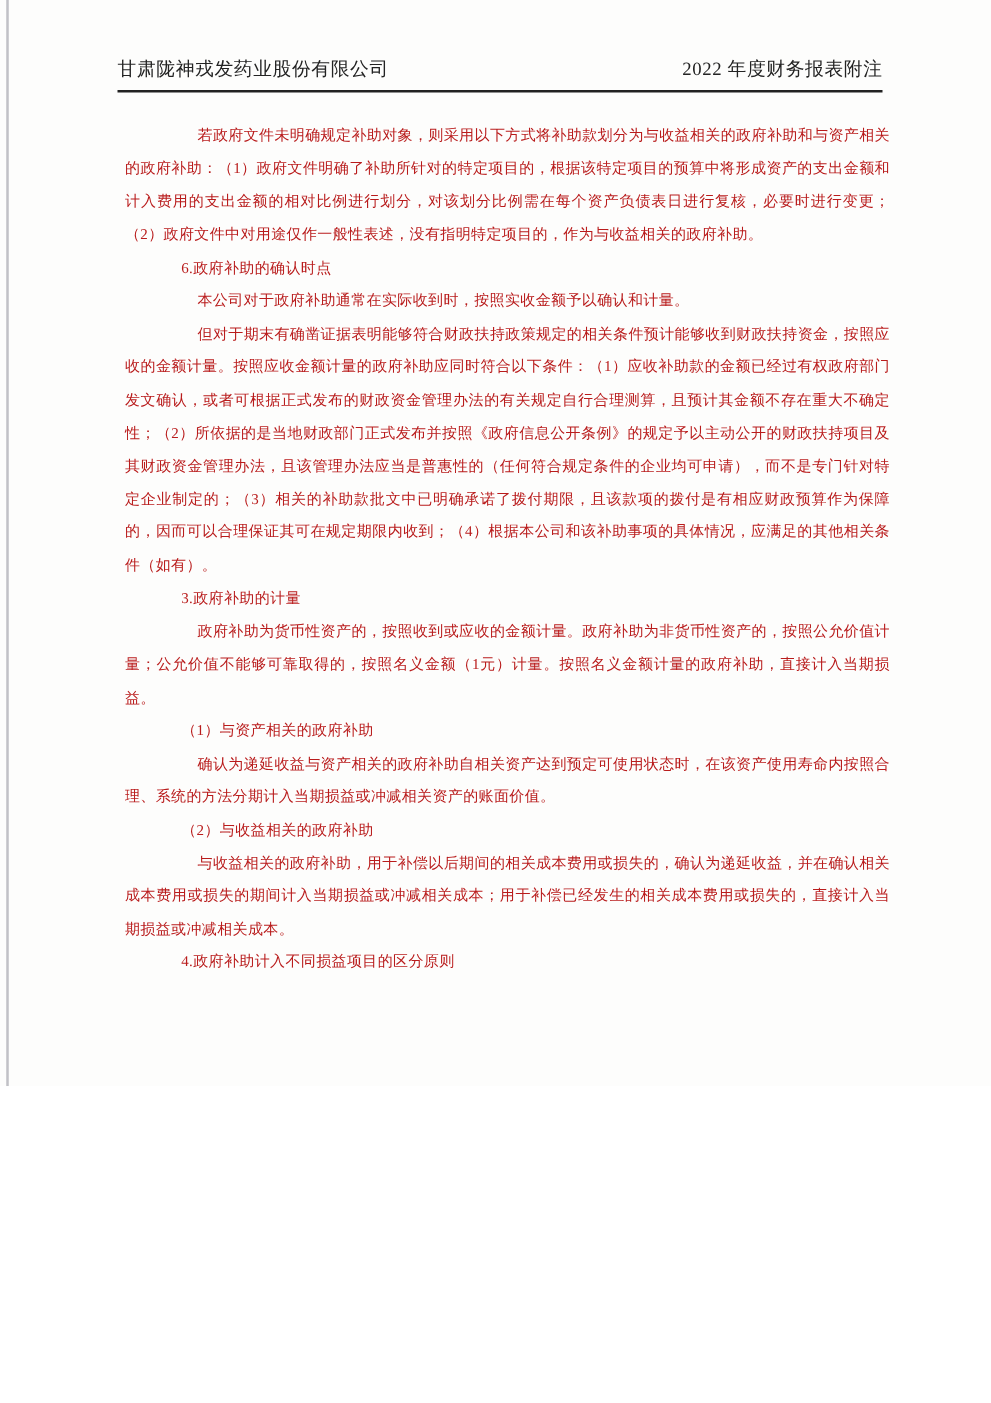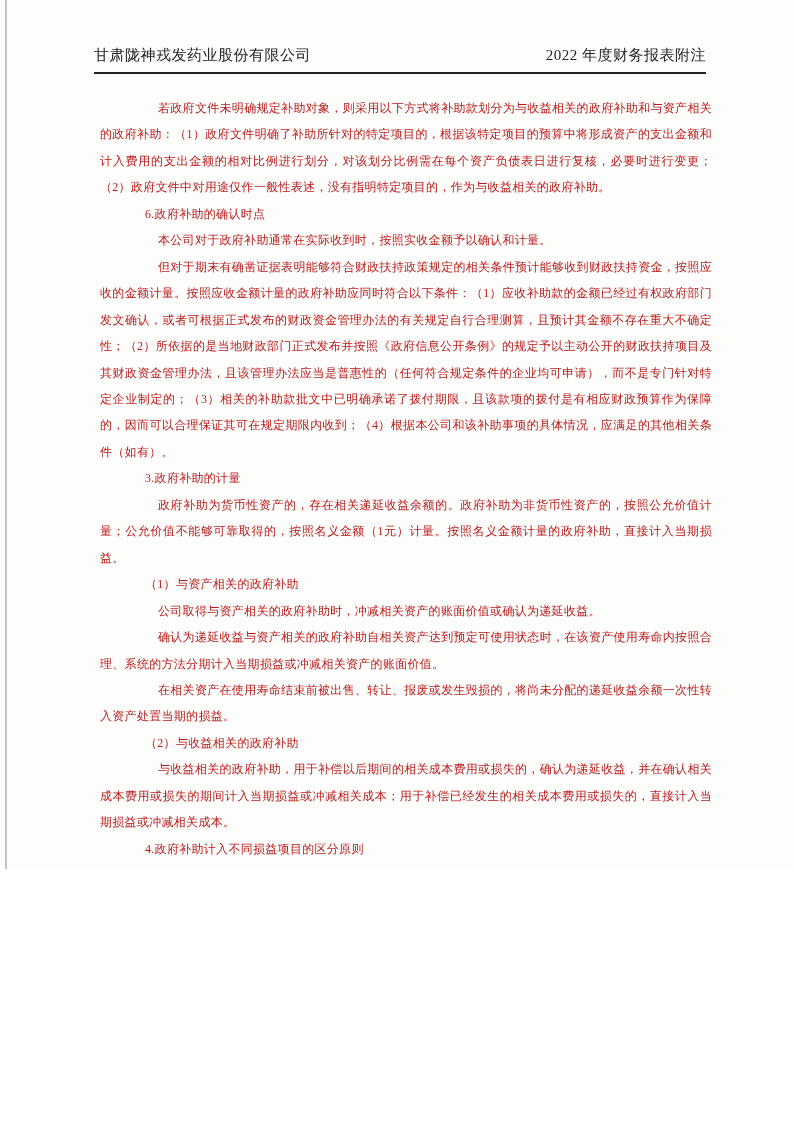--- a/index.html
+++ b/index.html
@@ -89,25 +89,23 @@
     <span class="company">甘肃陇神戎发药业股份有限公司</span>
     <span class="report-title">2022 年度财务报表附注</span>
   </div>
 
   <div class="doc-body">
     <p class="para">若政府文件未明确规定补助对象，则采用以下方式将补助款划分为与收益相关的政府补助和与资产相关的政府补助：（1）政府文件明确了补助所针对的特定项目的，根据该特定项目的预算中将形成资产的支出金额和计入费用的支出金额的相对比例进行划分，对该划分比例需在每个资产负债表日进行复核，必要时进行变更；（2）政府文件中对用途仅作一般性表述，没有指明特定项目的，作为与收益相关的政府补助。</p>
     <p class="heading">6.政府补助的确认时点</p>
     <p class="para">本公司对于政府补助通常在实际收到时，按照实收金额予以确认和计量。</p>
     <p class="para">但对于期末有确凿证据表明能够符合财政扶持政策规定的相关条件预计能够收到财政扶持资金，按照应收的金额计量。按照应收金额计量的政府补助应同时符合以下条件：（1）应收补助款的金额已经过有权政府部门发文确认，或者可根据正式发布的财政资金管理办法的有关规定自行合理测算，且预计其金额不存在重大不确定性；（2）所依据的是当地财政部门正式发布并按照《政府信息公开条例》的规定予以主动公开的财政扶持项目及其财政资金管理办法，且该管理办法应当是普惠性的（任何符合规定条件的企业均可申请），而不是专门针对特定企业制定的；（3）相关的补助款批文中已明确承诺了拨付期限，且该款项的拨付是有相应财政预算作为保障的，因而可以合理保证其可在规定期限内收到；（4）根据本公司和该补助事项的具体情况，应满足的其他相关条件（如有）。</p>
     <p class="heading">3.政府补助的计量</p>
-    <p class="para">政府补助为货币性资产的，存在相关递延收益余额的。政府补助为非货币性资产的，按照公允价值计量；公允价值不能够可靠取得的，按照名义金额（1元）计量。按照名义金额计量的政府补助，直接计入当期损益。</p>
+    <p class="para">政府补助为货币性资产的，按照收到或应收的金额计量。政府补助为非货币性资产的，按照公允价值计量；公允价值不能够可靠取得的，按照名义金额（1元）计量。按照名义金额计量的政府补助，直接计入当期损益。</p>
     <p class="heading">（1）与资产相关的政府补助</p>
-    <p class="para">公司取得与资产相关的政府补助时，冲减相关资产的账面价值或确认为递延收益。</p>
     <p class="para">确认为递延收益与资产相关的政府补助自相关资产达到预定可使用状态时，在该资产使用寿命内按照合理、系统的方法分期计入当期损益或冲减相关资产的账面价值。</p>
-    <p class="para">在相关资产在使用寿命结束前被出售、转让、报废或发生毁损的，将尚未分配的递延收益余额一次性转入资产处置当期的损益。</p>
     <p class="heading">（2）与收益相关的政府补助</p>
     <p class="para">与收益相关的政府补助，用于补偿以后期间的相关成本费用或损失的，确认为递延收益，并在确认相关成本费用或损失的期间计入当期损益或冲减相关成本；用于补偿已经发生的相关成本费用或损失的，直接计入当期损益或冲减相关成本。</p>
     <p class="heading">4.政府补助计入不同损益项目的区分原则</p>
   </div>
 
   <div class="page-footer">
     <span>50</span>
   </div>
 
 </div>

